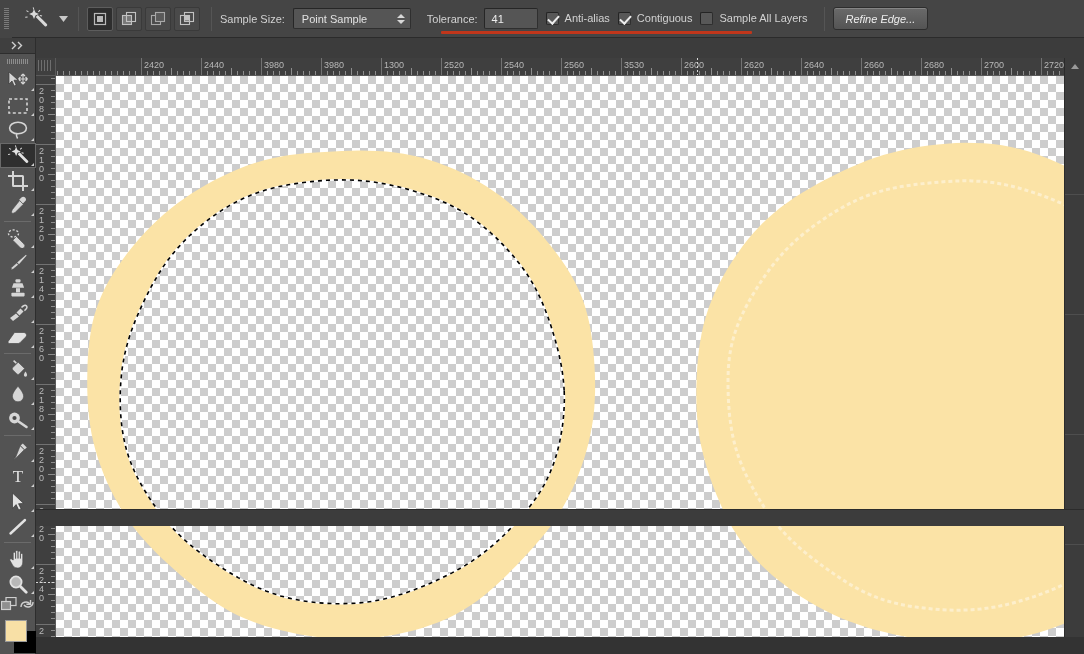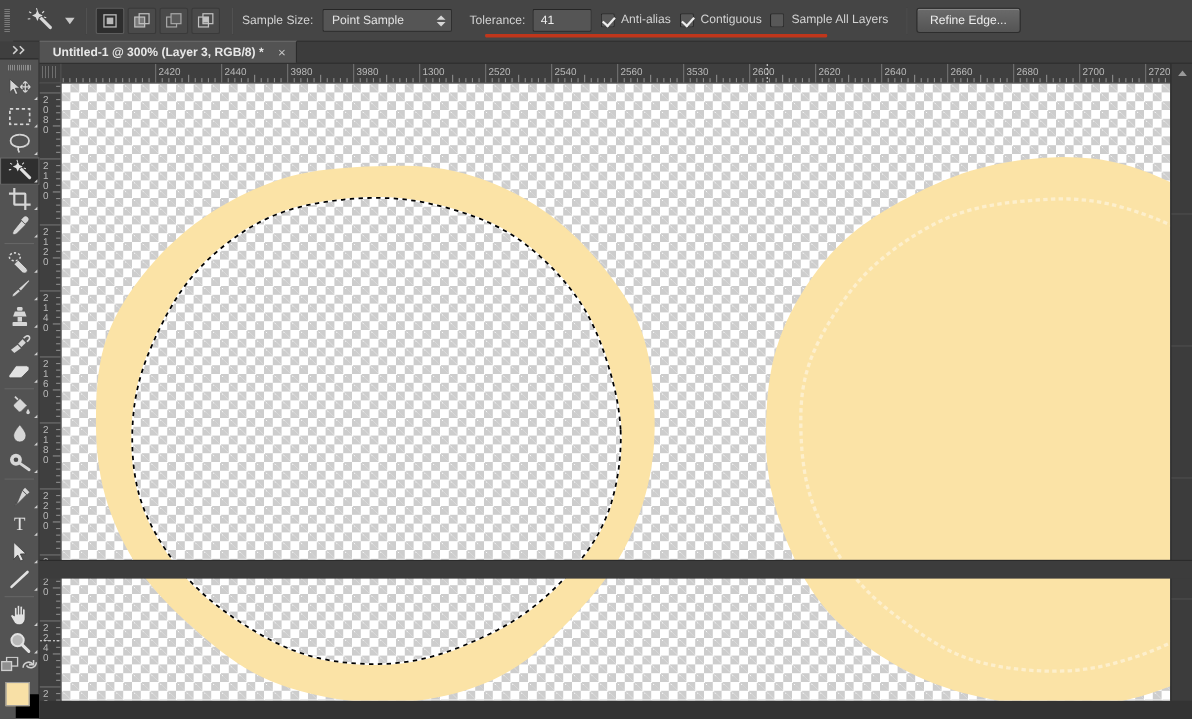--- a/index.html
+++ b/index.html
@@ -72,20 +72,21 @@
   }
   .chk.on::after{
     content:""; position:absolute; left:3px; top:0px; width:5px; height:9px;
     border:solid #ededed; border-width:0 2px 2px 0; transform:rotate(42deg);
   }
   .btn{
     height:23px; background:linear-gradient(#6a6a6a,#545454);
     border:1px solid #2d2d2d; border-radius:3px; color:#ededed;
     font-size:11px; padding:0 12px; display:flex; align-items:center;
     box-shadow:inset 0 1px 0 #858585;
+    font-style:italic;
   }
   .redline{
     position:absolute; height:3px; background:#c0361b; border-radius:1px;
   }
 
   
   .toolbox{
     position:absolute; left:0; top:38px; width:36px; height:616px;
     background:#535353; border-right:1px solid #2d2d2d;
   }
@@ -482,26 +483,20 @@
       </span>
     </div>
 
     <div class="swatches">
       <span class="sw-bg"></span>
       <span class="sw-bg-inner" id="swbg" style="background: rgb(0, 0, 0);"></span>
       <span class="sw-fg" id="swfg" style="background: rgb(248, 224, 166);"></span>
     </div>
   </div>
 
-  <div class="tabbar">
-    <div class="doctab">
-      <span>Untitled-1 @ 300% (Layer 3, RGB/8) *</span>
-      <span class="tab-close">×</span>
-    </div>
-  </div>
 
   <div class="ruler-corner">
       <i></i>
     </div>
   <div class="hruler" id="hruler">
       <div class="rmark major" style="left: 85px;"></div>
       <div class="lbl" style="left: 88px;">2420</div>
       <div class="rmark minor" style="left: 91px; height: 4px;"></div>
       <div class="rmark minor" style="left: 97px; height: 4px;"></div>
       <div class="rmark minor" style="left: 103px; height: 4px;"></div>

